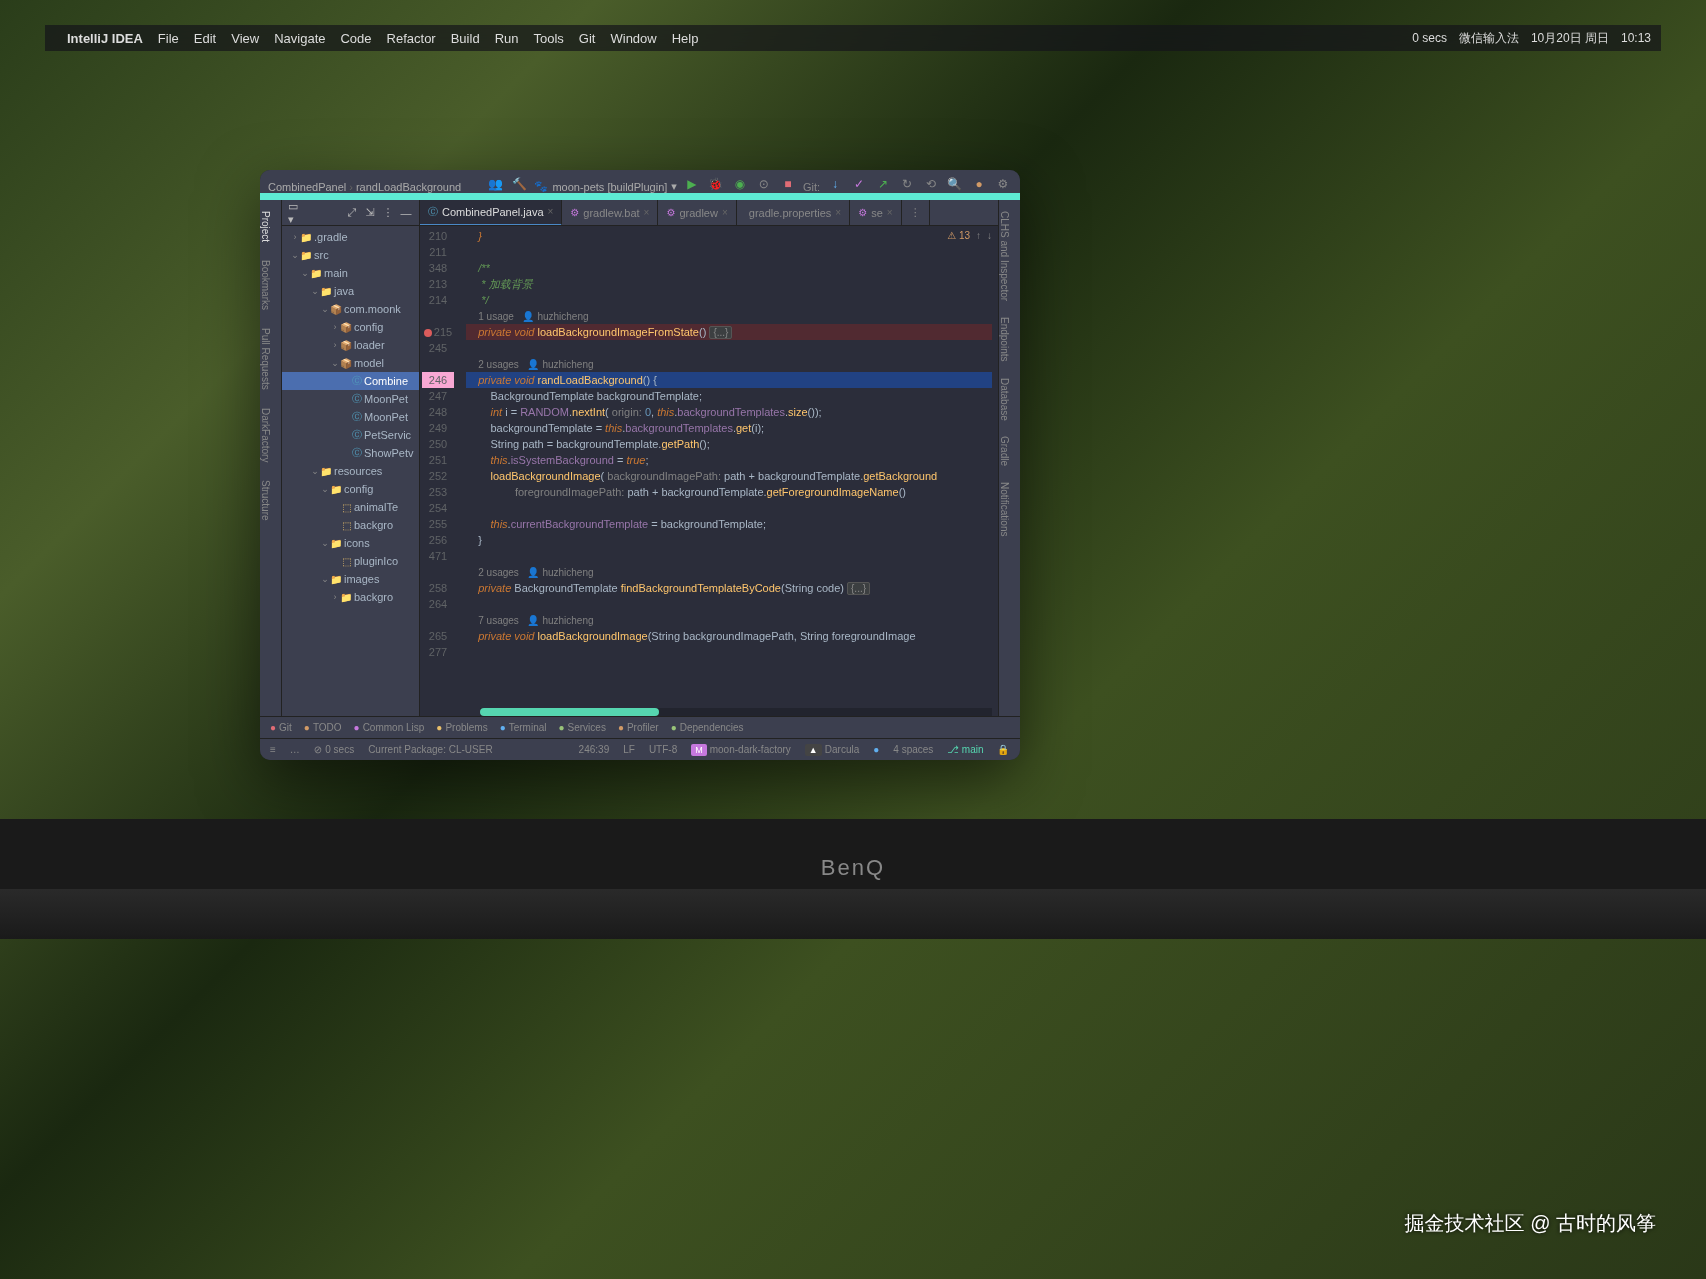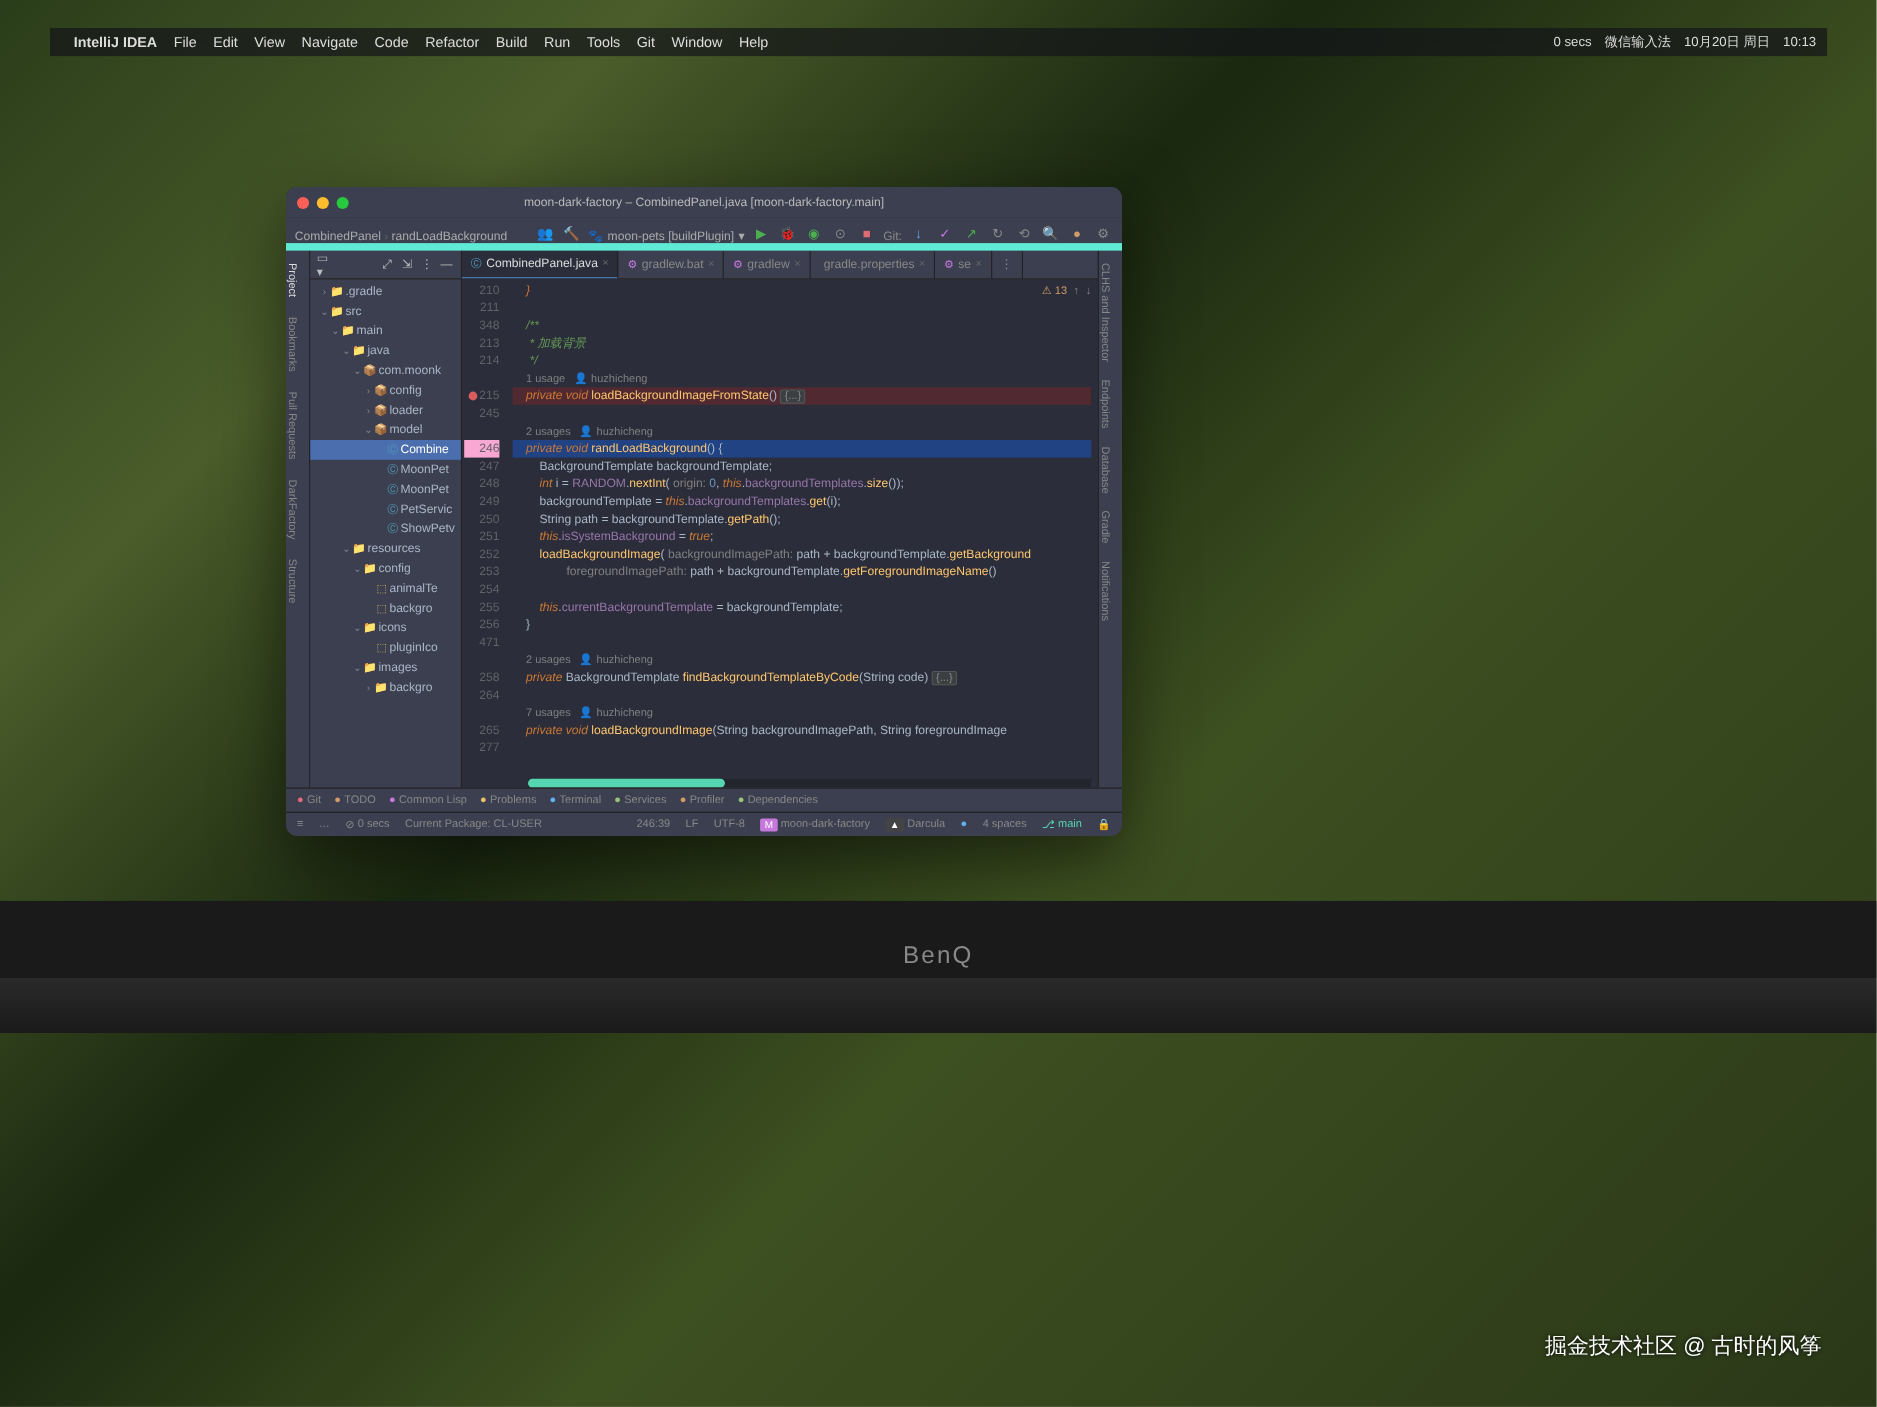--- a/index.html
+++ b/index.html
@@ -58,21 +58,21 @@
   
   .editor-area{flex:1;display:flex;flex-direction:column;min-width:0}
   .tabs{height:26px;background:#3c3f4f;display:flex;align-items:center;border-bottom:1px solid #222;overflow:hidden}
   .tab{height:26px;display:flex;align-items:center;padding:0 8px;gap:4px;font-size:11px;color:#888;border-right:1px solid #222;cursor:default;white-space:nowrap}
   .tab.active{background:#2b2d3a;color:#ddd;border-bottom:2px solid #4a88c7}
   .tab .close{font-size:10px;color:#666}
   .tab-icon{font-size:10px}
   .tab-icon.java{color:#519aba}.tab-icon.bat{color:#c678dd}.tab-icon.prop{color:#e8bf6a}
   
   .editor{flex:1;display:flex;background:#2b2d3a;overflow:hidden;position:relative;font-family:"JetBrains Mono",Menlo,monospace;font-size:11px}
-  .gutter{width:40px;text-align:right;padding:2px 6px 2px 2px;color:#606366;background:#2b2d3a;user-select:none;line-height:16px}
+  .gutter{width:40px;text-align:center;padding:2px 6px 2px 2px;color:#606366;background:#2b2d3a;user-select:none;line-height:16px}
   .gutter .bp{display:inline-block;width:8px;height:8px;background:#db5c5c;border-radius:50%;vertical-align:middle;margin-right:2px}
   .gutter .ln{display:block;height:16px}
   .gutter .ln.hl{background:#f9a8d4}
   .code{flex:1;padding:2px 6px;line-height:16px;white-space:pre;overflow:hidden}
   .code .line{height:16px}
   .code .line.hl{background:#214283}
   .code .line.hl-red{background:rgba(128,40,40,0.45)}
   
   .kw{color:#cc7832;font-style:italic}.cmt{color:#629755;font-style:italic}
   .num{color:#6897bb}.fn{color:#ffc66d}.typ{color:#a9b7c6}.id{color:#9876aa}.fold{background:#3c3f41;color:#888;border:1px solid #555;border-radius:2px;padding:0 3px;font-size:10px}
@@ -118,28 +118,20 @@
   <span class="menu-item">Window</span>
   <span class="menu-item">Help</span>
   <span class="spacer"></span>
   <span class="status-item">0 secs</span>
   <span class="status-item">微信输入法</span>
   <span class="clock">10月20日 周日</span>
   <span class="clock">10:13</span>
 </div>
 
 <div class="ide">
-  <div class="titlebar">
-    <div class="traffic">
-      <div class="dot r"></div>
-      <div class="dot y"></div>
-      <div class="dot g"></div>
-    </div>
-    <span class="title">moon-dark-factory – CombinedPanel.java [moon-dark-factory.main]</span>
-  </div>
 
   <div class="toolbar">
     <span class="breadcrumb">
       <span>CombinedPanel</span><span class="sep">›</span><span>randLoadBackground</span>
     </span>
     <span class="flex"></span>
     <span class="icon-btn">👥</span>
     <span class="icon-btn orange">🔨</span>
     <span class="run-config">🐾 <span>moon-pets [buildPlugin]</span> ▾</span>
     <span class="icon-btn green">▶</span>

